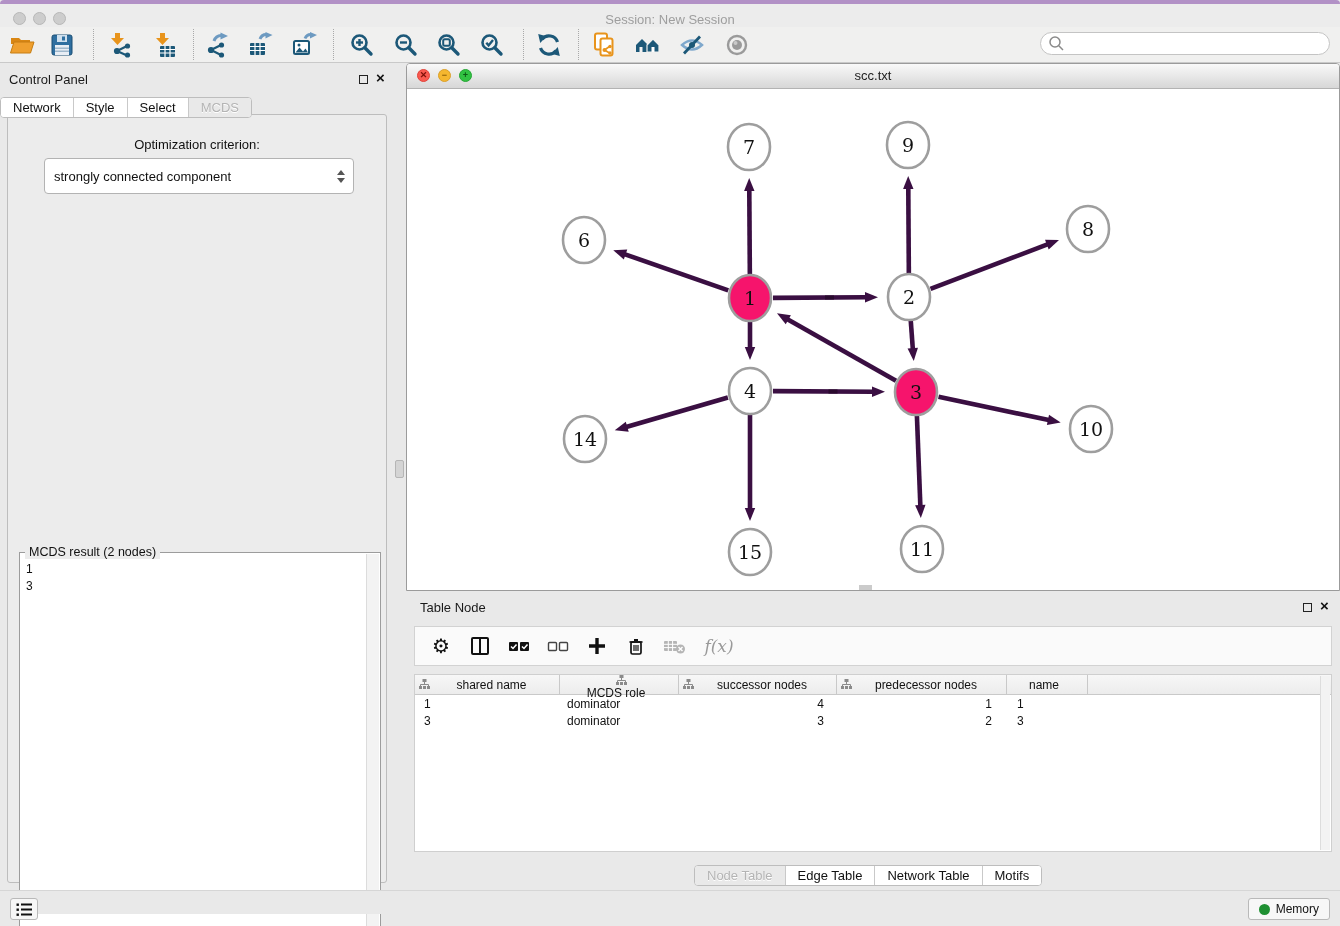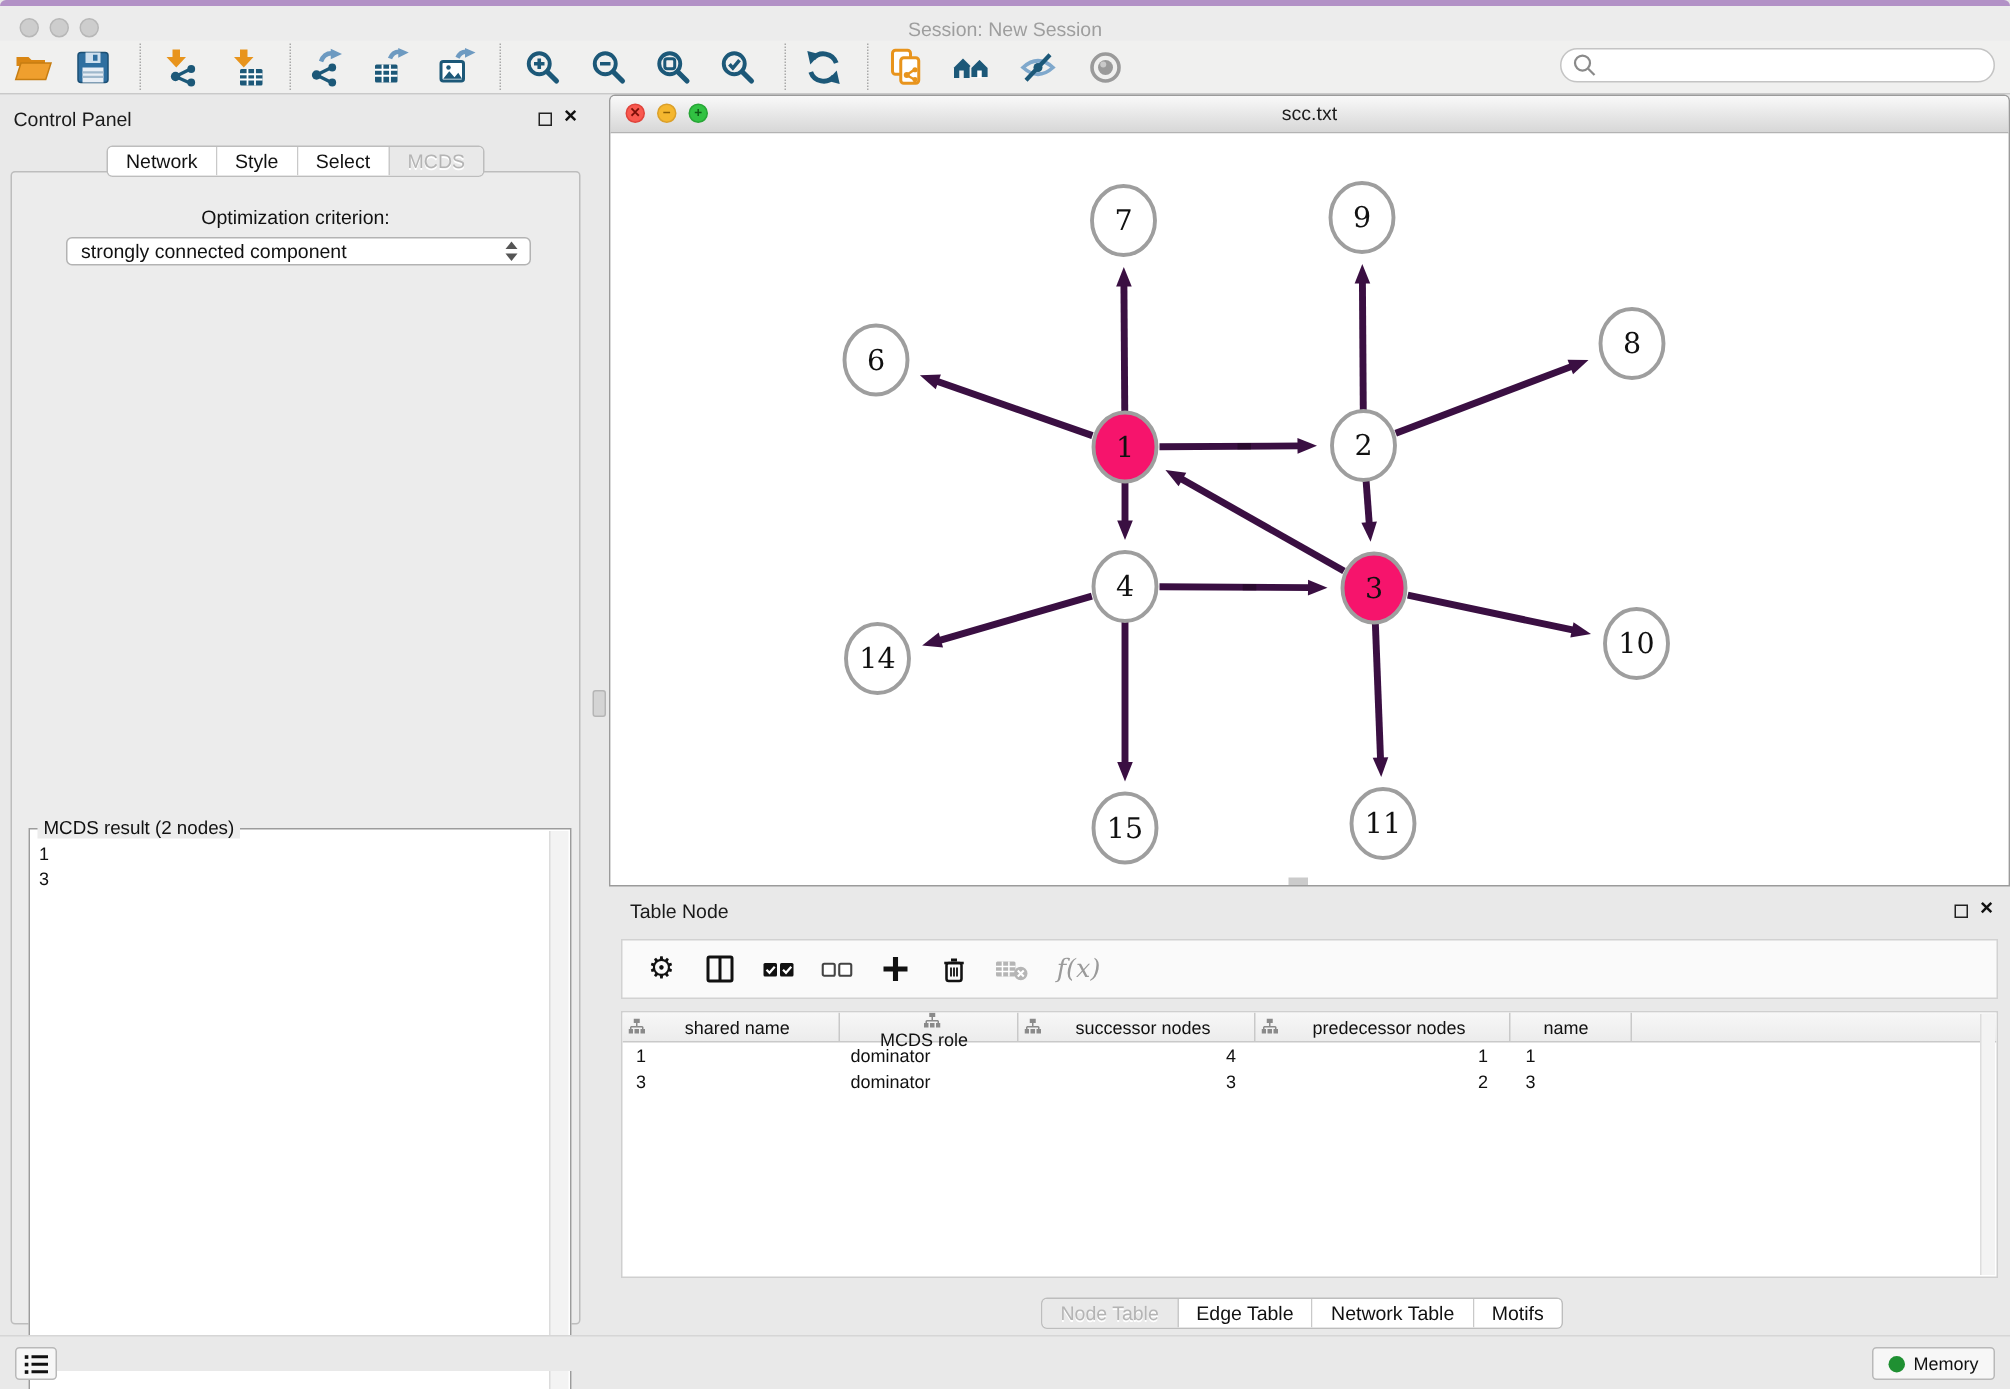--- a/index.html
+++ b/index.html
@@ -23,24 +23,24 @@
   #search-input{border:none;outline:none;background:transparent;flex:1;height:19px;font-size:13px;padding:0 8px 0 5px;}
   
   #control-panel{position:absolute;left:0;top:63px;width:394px;height:825px;}
   .panel-title{position:absolute;left:9px;top:9px;font-size:13px;color:#1a1a1a;}
   .float-icon{position:absolute;width:9px;height:9px;border:1.5px solid #222;box-sizing:border-box;cursor:default;}
   .close-icon{position:absolute;font-size:15px;font-weight:bold;color:#111;line-height:12px;cursor:default;}
   .seg{display:flex;height:21px;border:1px solid #bdbdbd;border-radius:4px;overflow:hidden;background:#fff;box-sizing:border-box;}
   .seg-item{padding:2px 12px;font-size:13px;line-height:15px;border-right:1px solid #c9c9c9;background:#fff;color:#111;white-space:nowrap;cursor:default;}
   .seg-item:last-child{border-right:none;}
   .seg-item.selected{background:#e9e9e9;color:#b4b4b4;text-shadow:0 1px 0 #fff;}
-  #cp-tabs{position:absolute;left:0;right:0;top:34px;display:flex;justify-content:center;z-index:2;}
+  #cp-tabs{position:absolute;left:0;right:0;top:34px;display:flex;z-index:2;}
   #cp-body{position:absolute;left:7px;top:51px;width:380px;height:769px;background:#ececec;border:1px solid #bdbdbd;border-radius:3px;box-sizing:border-box;}
   #opt-label{position:absolute;left:0;right:0;top:22px;text-align:center;font-size:13px;color:#111;}
-  #criterion-select{position:absolute;left:36px;top:43px;width:310px;height:19px;background:#fff;border:1px solid #b3b3b3;border-radius:4px;box-sizing:border-box;display:flex;align-items:center;font-size:13px;color:#111;cursor:default;}
+  #criterion-select{position:absolute;left:36px;top:43px;width:310px;height:36px;background:#fff;border:1px solid #b3b3b3;border-radius:4px;box-sizing:border-box;display:flex;align-items:center;font-size:13px;color:#111;cursor:default;}
   #criterion-select .sel-text{flex:1;padding-left:9px;}
   .stepper{width:16px;display:flex;flex-direction:column;align-items:center;gap:3px;margin-right:4px;}
   .stepper .up{width:0;height:0;border-left:4px solid transparent;border-right:4px solid transparent;border-bottom:5px solid #555;}
   .stepper .down{width:0;height:0;border-left:4px solid transparent;border-right:4px solid transparent;border-top:5px solid #555;}
   #cp-buttons{position:absolute;left:0;right:0;top:75px;display:flex;justify-content:center;gap:13px;}
   .btn{height:22px;background:#fff;border:1px solid #b3b3b3;border-radius:4px;font-size:13px;color:#111;padding:0 15px;font-family:"Liberation Sans",sans-serif;cursor:default;}
   #result-group{position:absolute;left:11px;top:437px;width:362px;height:380px;background:#fff;border:1px solid #9c9c9c;box-sizing:border-box;}
   #result-legend{position:absolute;left:5px;top:-8px;background:#ececec;padding:0 4px;font-size:12.5px;color:#111;}
   #result-lines{position:absolute;left:0;top:4px;right:14px;bottom:2px;padding:4px 6px;font-size:12px;line-height:17px;color:#111;overflow:hidden;}
   #result-scroll{position:absolute;right:1px;top:1px;bottom:1px;width:12px;background:#f3f3f3;border-left:1px solid #dcdcdc;}

